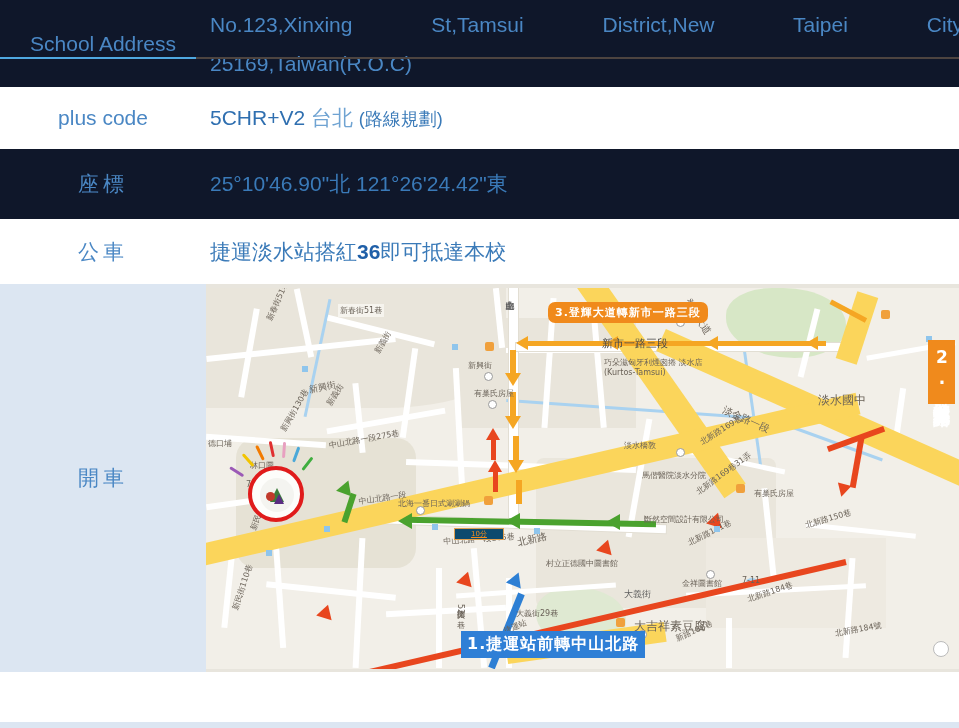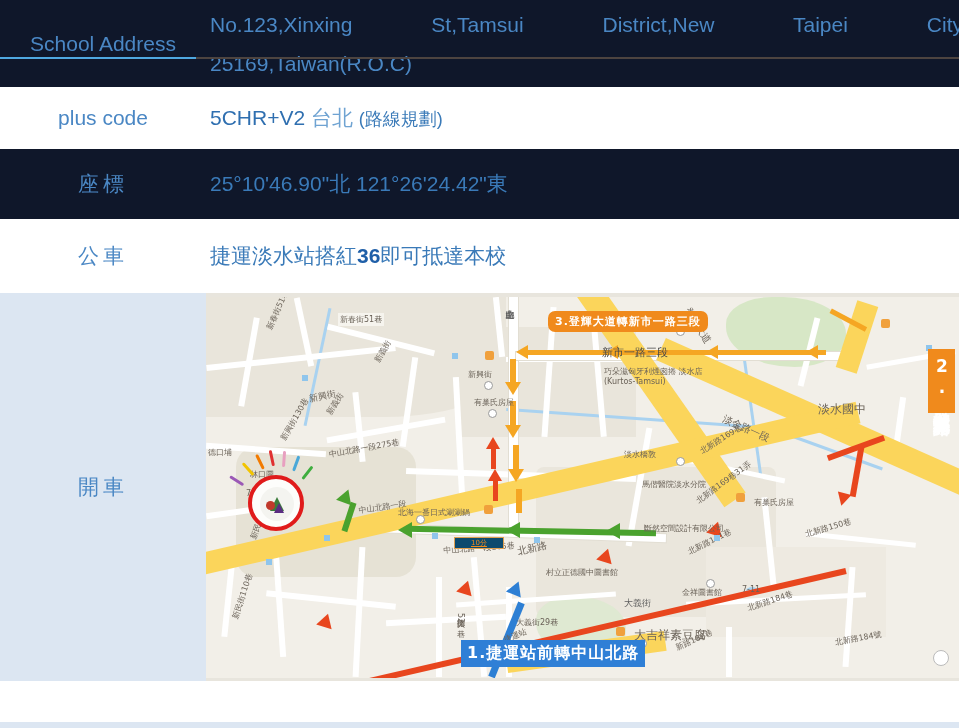--- a/index.html
+++ b/index.html
@@ -49,21 +49,21 @@
   #row-plus{height:62px;}
   #row-plus .lbl{font-size:21px;letter-spacing:0;}
   #row-plus .val .pc{color:#2f6fb0;}
   #row-plus .val .cjk-lite{color:#6fa3d2;}
   #row-plus .val .paren{color:#3a7ab8;font-size:18px;}
 
   
   #row-coord{height:70px;}
 
   
-  #row-bus{height:74px;}
+  #row-bus{height:65px;}
   #row-bus .val .num{color:#1f5fa8;font-weight:bold;}
 
   
   #row-drive{height:388px;background:#dce6f2;}
   #row-drive .lbl{color:#4a87c4;}
   .mapwrap{flex:1 1 auto;position:relative;height:388px;overflow:hidden;background:#e8e5dd;}
   .mapcanvas{position:absolute;left:0;top:4px;width:753px;height:381px;overflow:hidden;background:#efece3;}
 
   
   .land{position:absolute;background:#ece9e1;}

